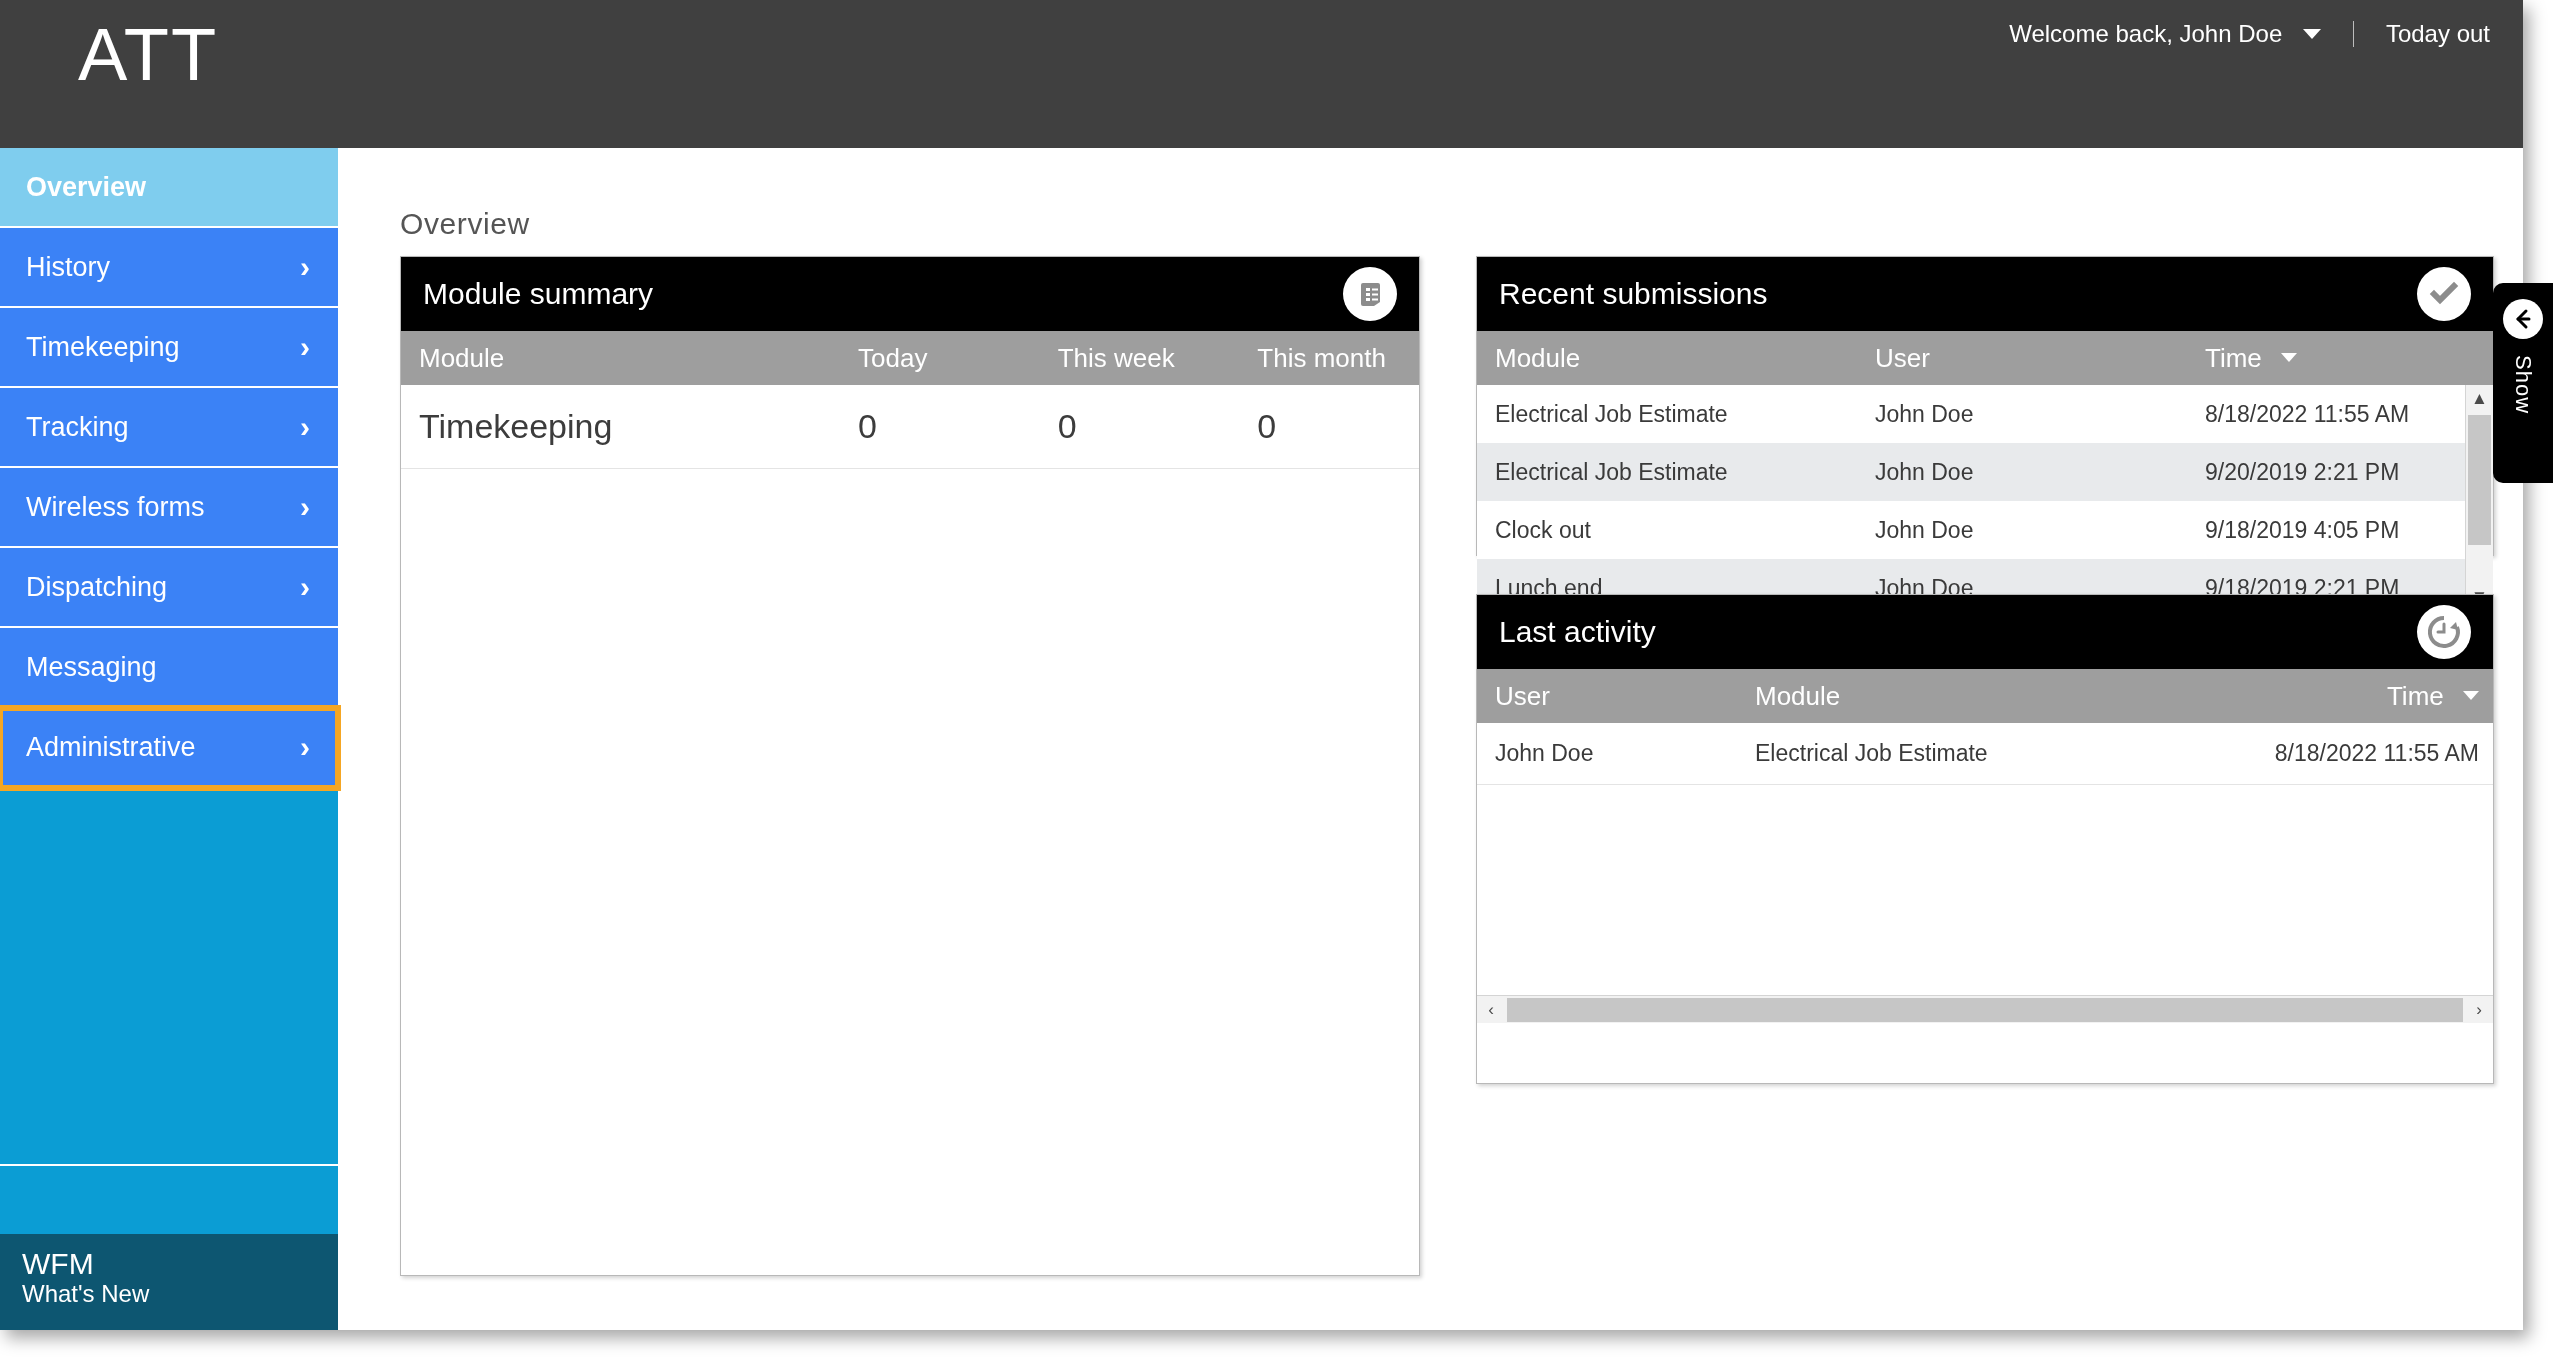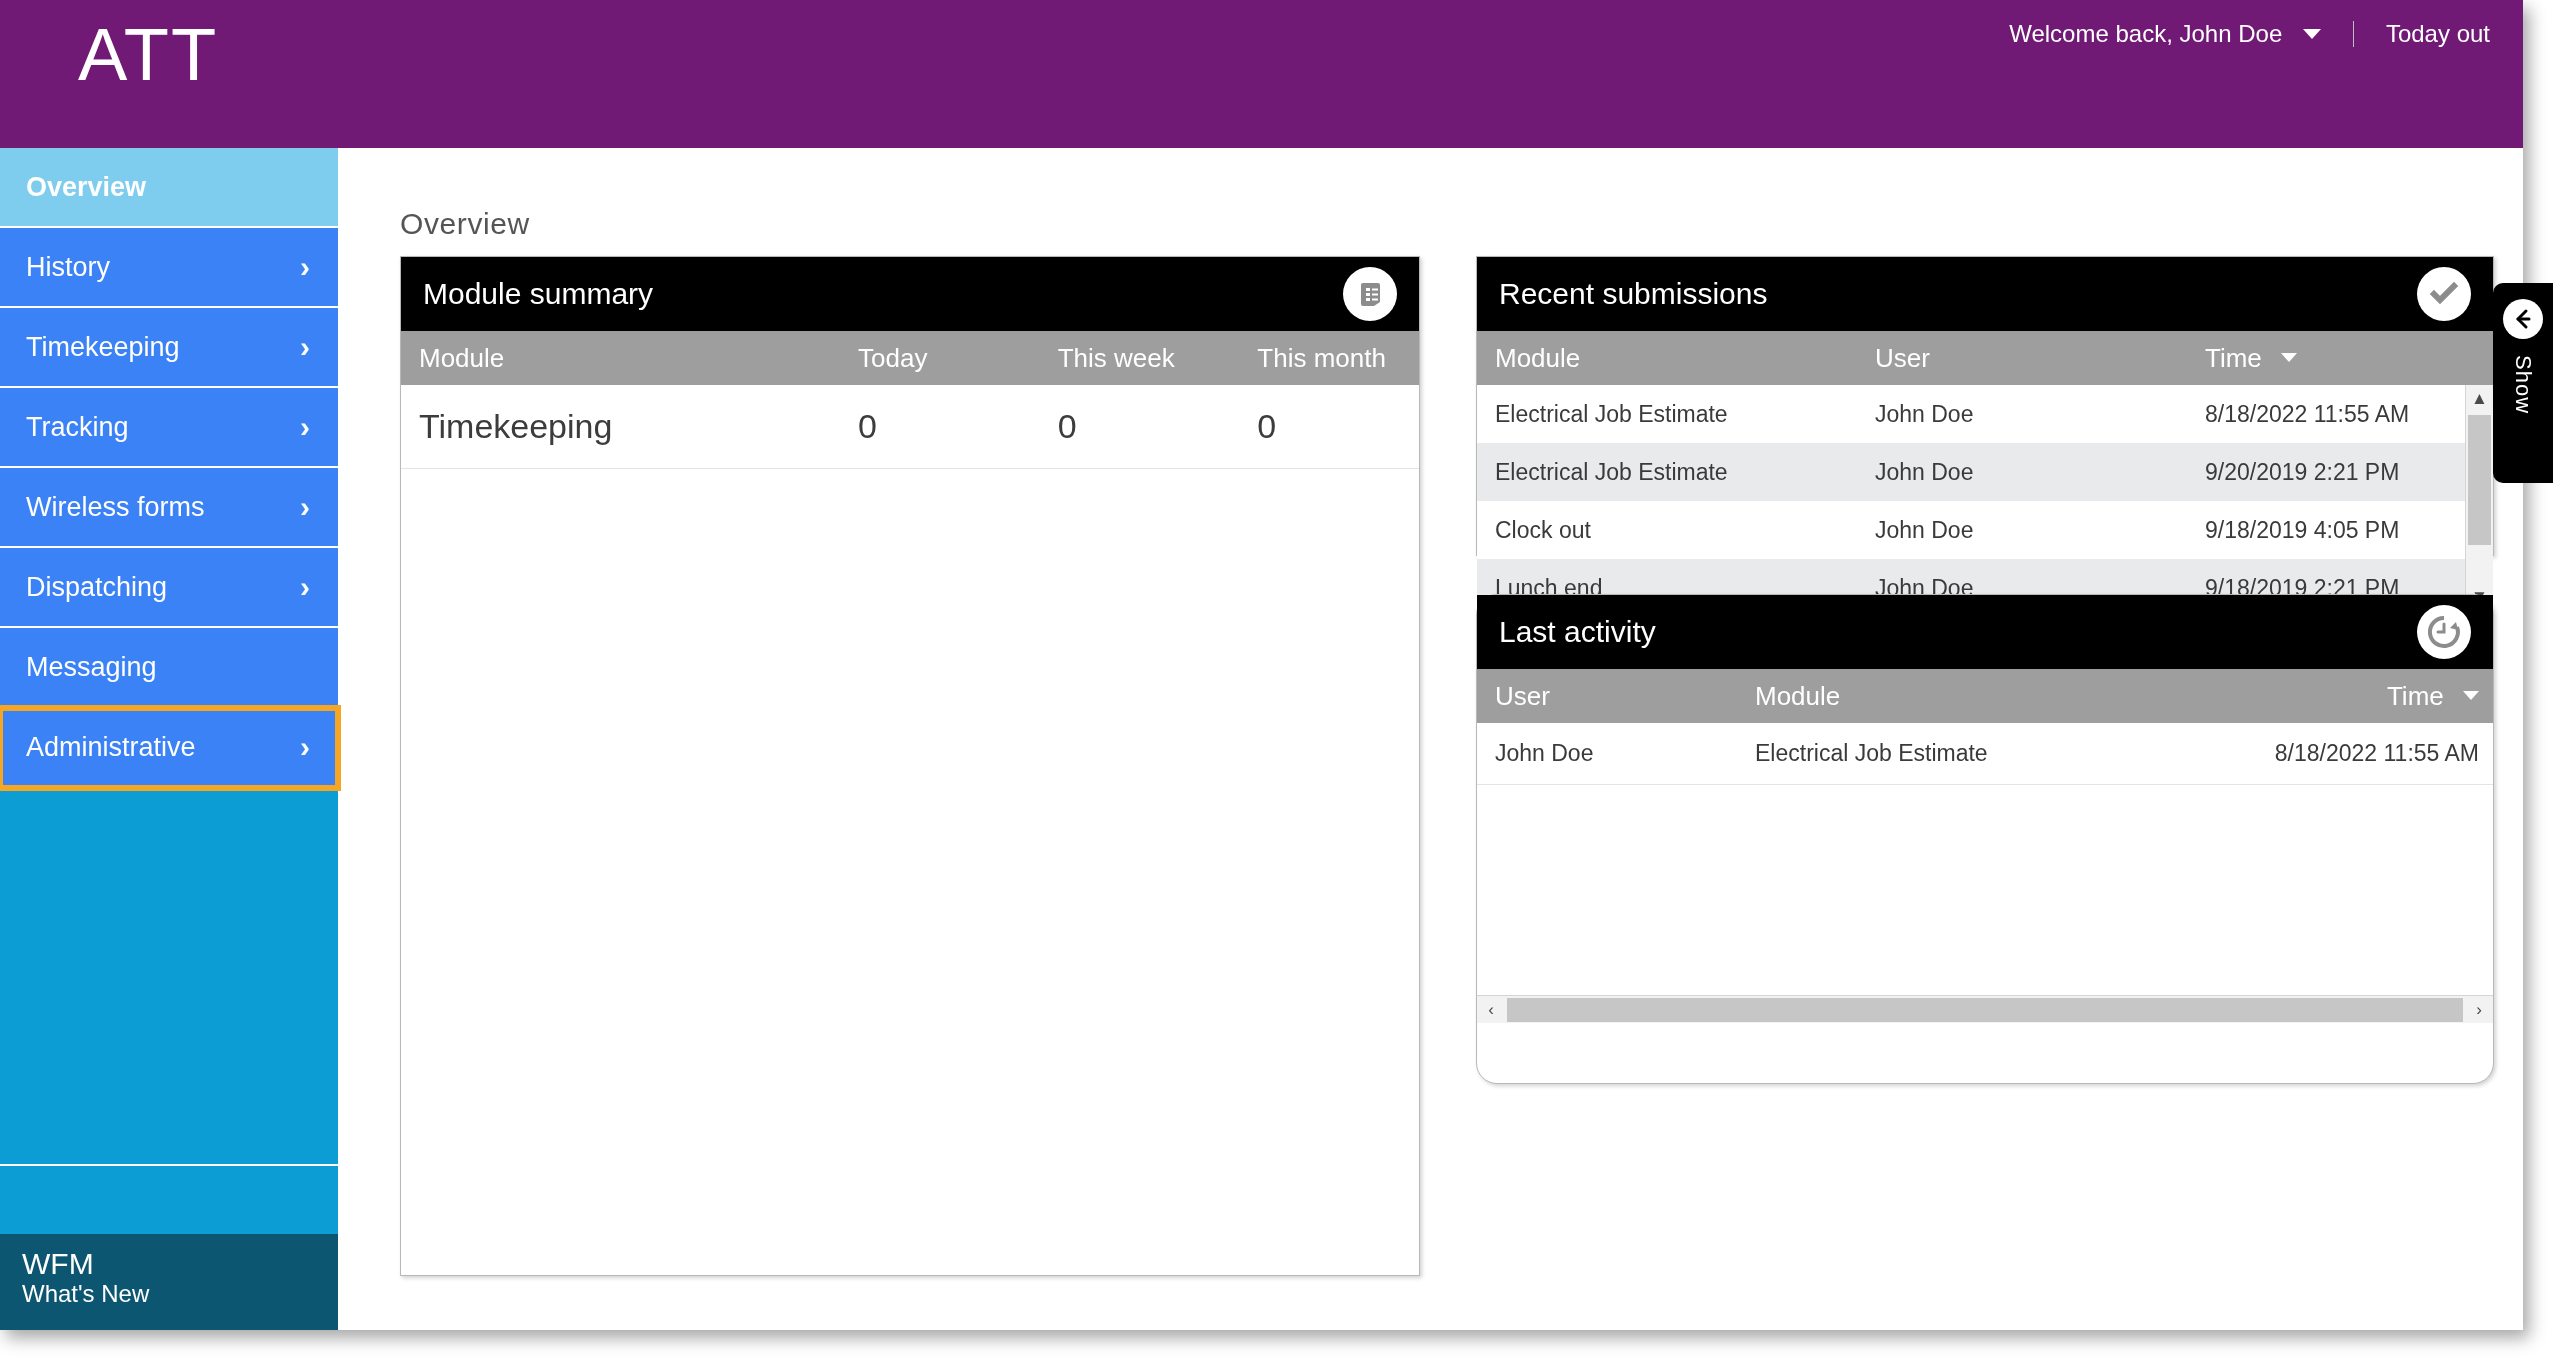--- a/index.html
+++ b/index.html
@@ -22,21 +22,21 @@
     background: #ffffff;
     box-shadow: 6px 8px 16px rgba(0,0,0,0.35);
     overflow: visible;
   }
 
   
   .header {
     position: absolute;
     left: 0; top: 0;
     width: 2523px; height: 188px;
-    background: #701a75;
+    background: #404040;
   }
   .logo {
     position: absolute;
     left: 78px; top: 18px;
     font-size: 74px;
     letter-spacing: 2px;
     color: #ffffff;
     font-weight: 400;
     line-height: 1;
   }
@@ -229,21 +229,21 @@
     color: #3a3a3a;
     background: #ffffff;
   }
   .rs-row.alt { background: #e8eaec; }
   .rs-row > div, .rs-head > div { padding-left: 18px; }
   .rs-col-module { width: 380px; }
   .rs-col-user   { width: 330px; }
   .rs-col-time   { width: 280px; }
 
   
-  #panel-activity { left: 1138px; top: 446px; width: 1018px; height: 490px; border-radius: 21px; }
+  #panel-activity { left: 1138px; top: 446px; width: 1018px; height: 490px; }
   .la-row {
     display: flex; align-items: center;
     height: 62px;
     font-size: 23px;
     color: #3a3a3a;
     border-bottom: 1px solid #e4e4e4;
   }
   .la-row > div, .la-head > div { padding-left: 18px; }
   .la-col-user   { width: 260px; }
   .la-col-module { width: 480px; }

